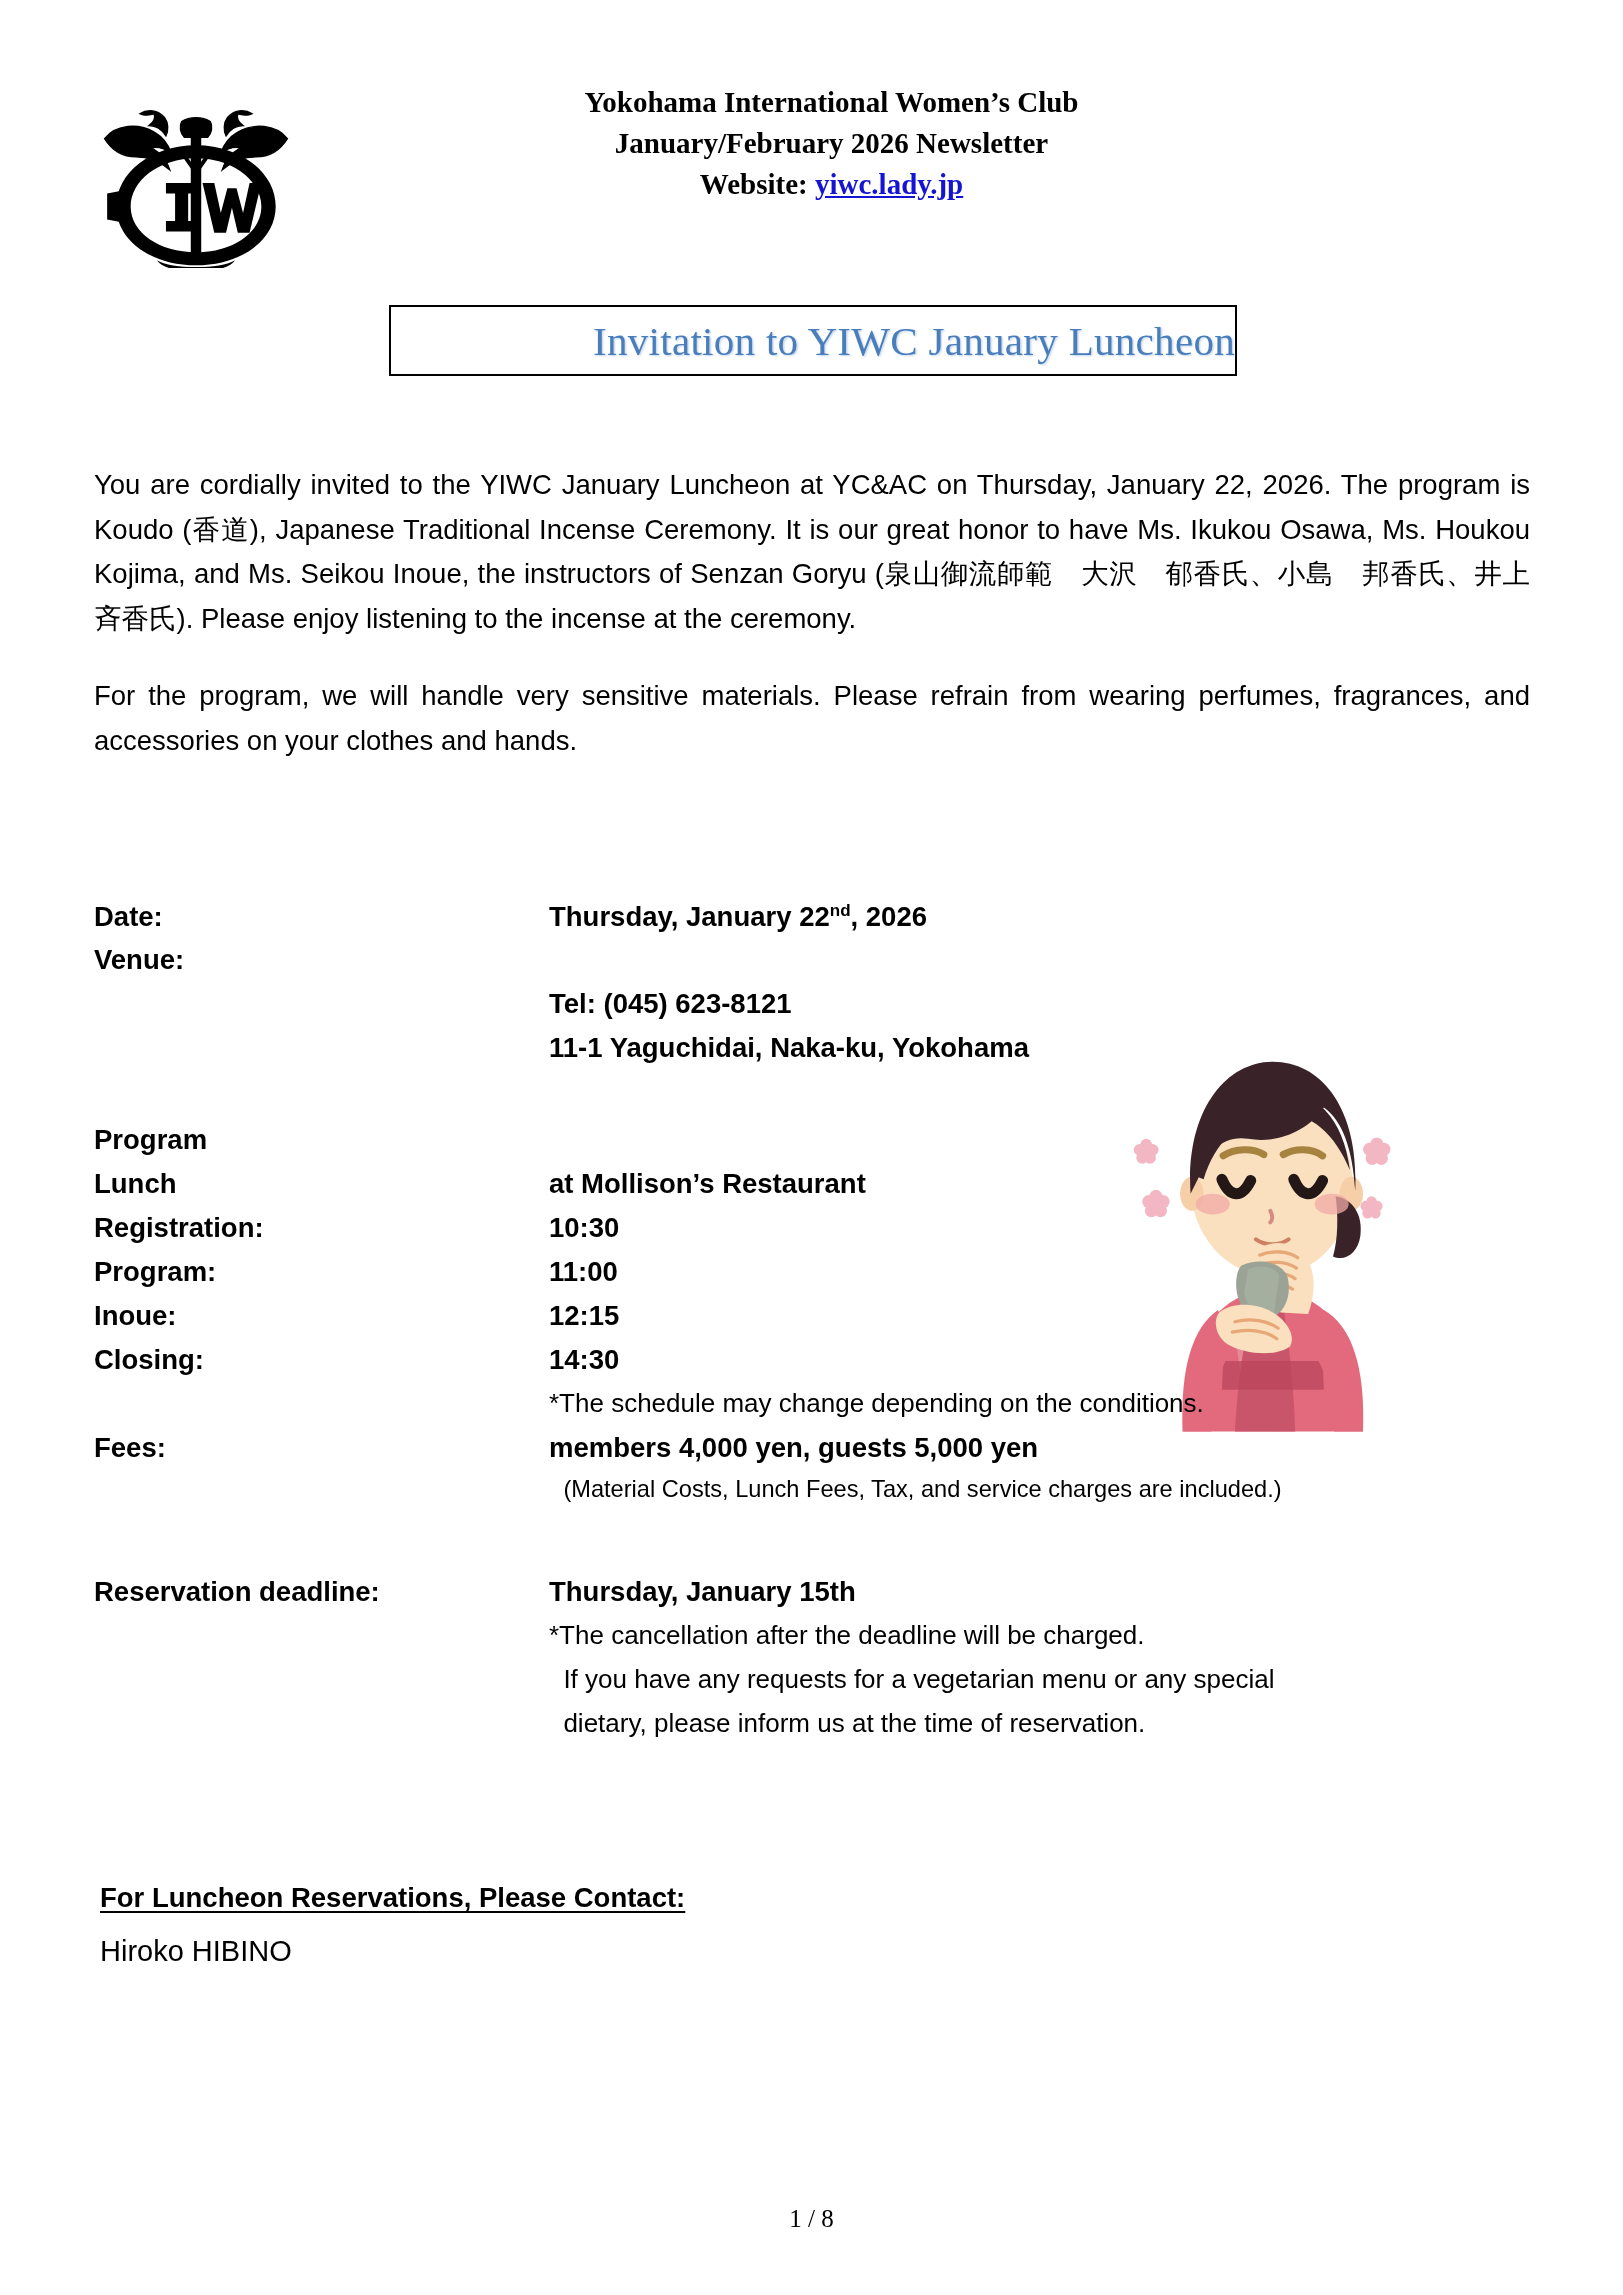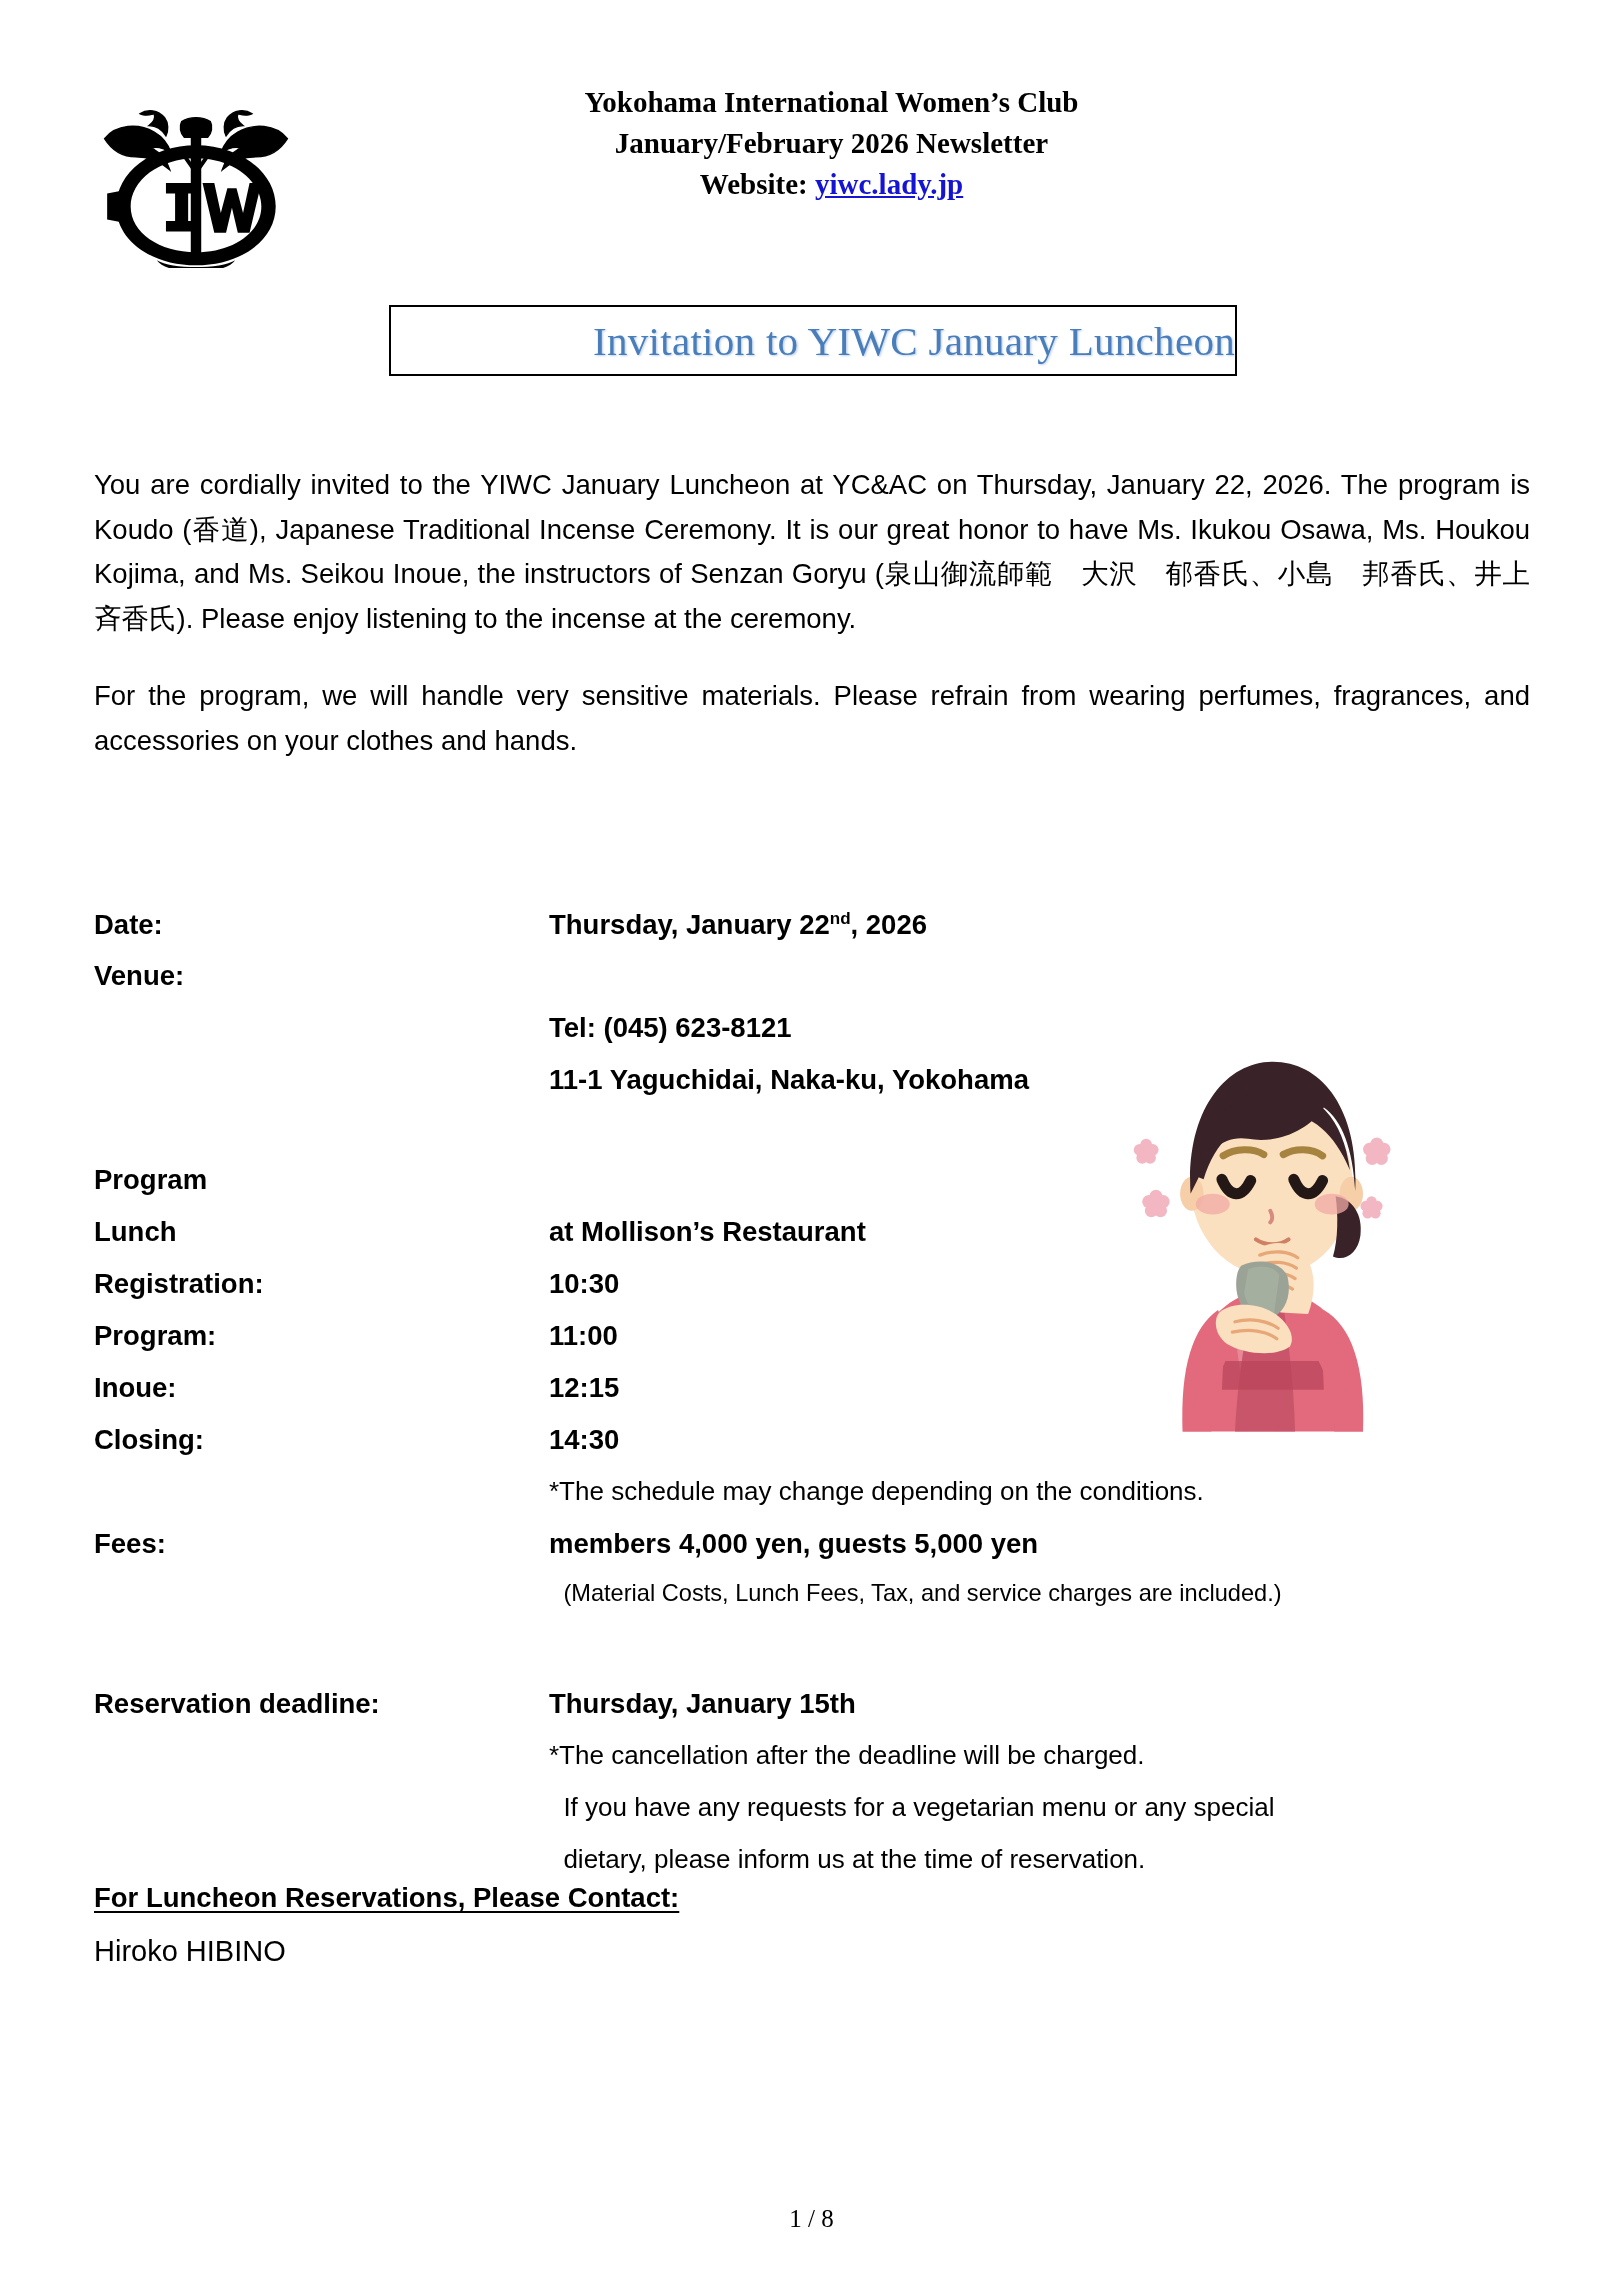--- a/index.html
+++ b/index.html
@@ -130,38 +130,38 @@
     font-weight: 400;
     font-size: 26px;
   }
   .row.note2 .val {
     font-weight: 400;
     font-size: 26px;
     padding-left: 14.4px;
   }
   .gap-md { height: 48px; }
   .gap-lg { height: 56px; }
-  .rowh { height: 44px; margin-top: 8px; }
+  .rowh { height: 44px; }
 
   sup.ord { font-size: 0.62em; vertical-align: super; }
 
   
   .illus {
     position: absolute;
     left: 1120px;
     top: 1039px;
     width: 294px;
     height: 393px;
   }
   .illus svg { display: block; width: 100%; height: 100%; }
 
   
   .contact {
     position: absolute;
-    left: 94px;
+    left: 100px;
     top: 1882px;
     width: 1436px;
   }
   .contact-head {
     font-size: 27.5px;
     font-weight: bold;
     text-decoration: underline;
     text-decoration-thickness: 2px;
     text-underline-offset: 3.9px;
   }

